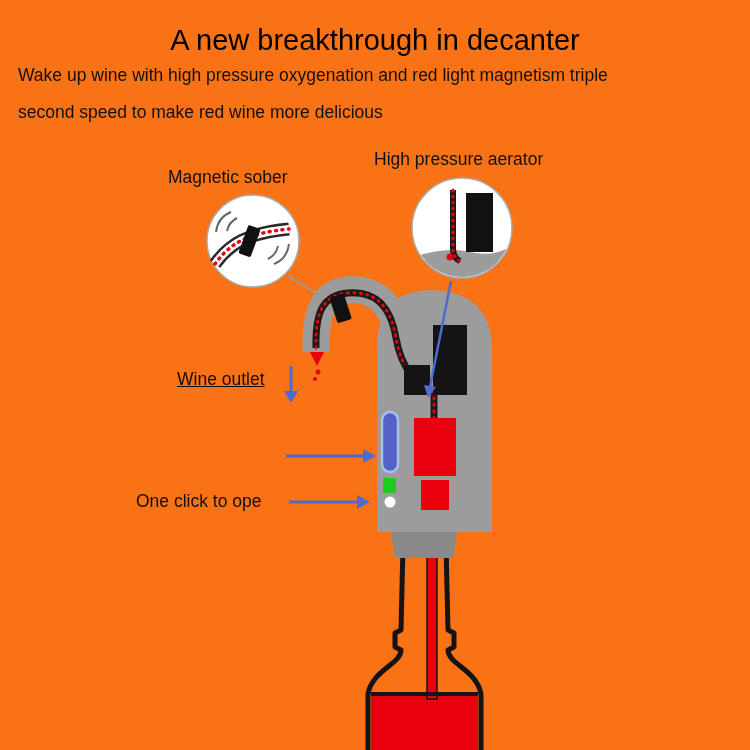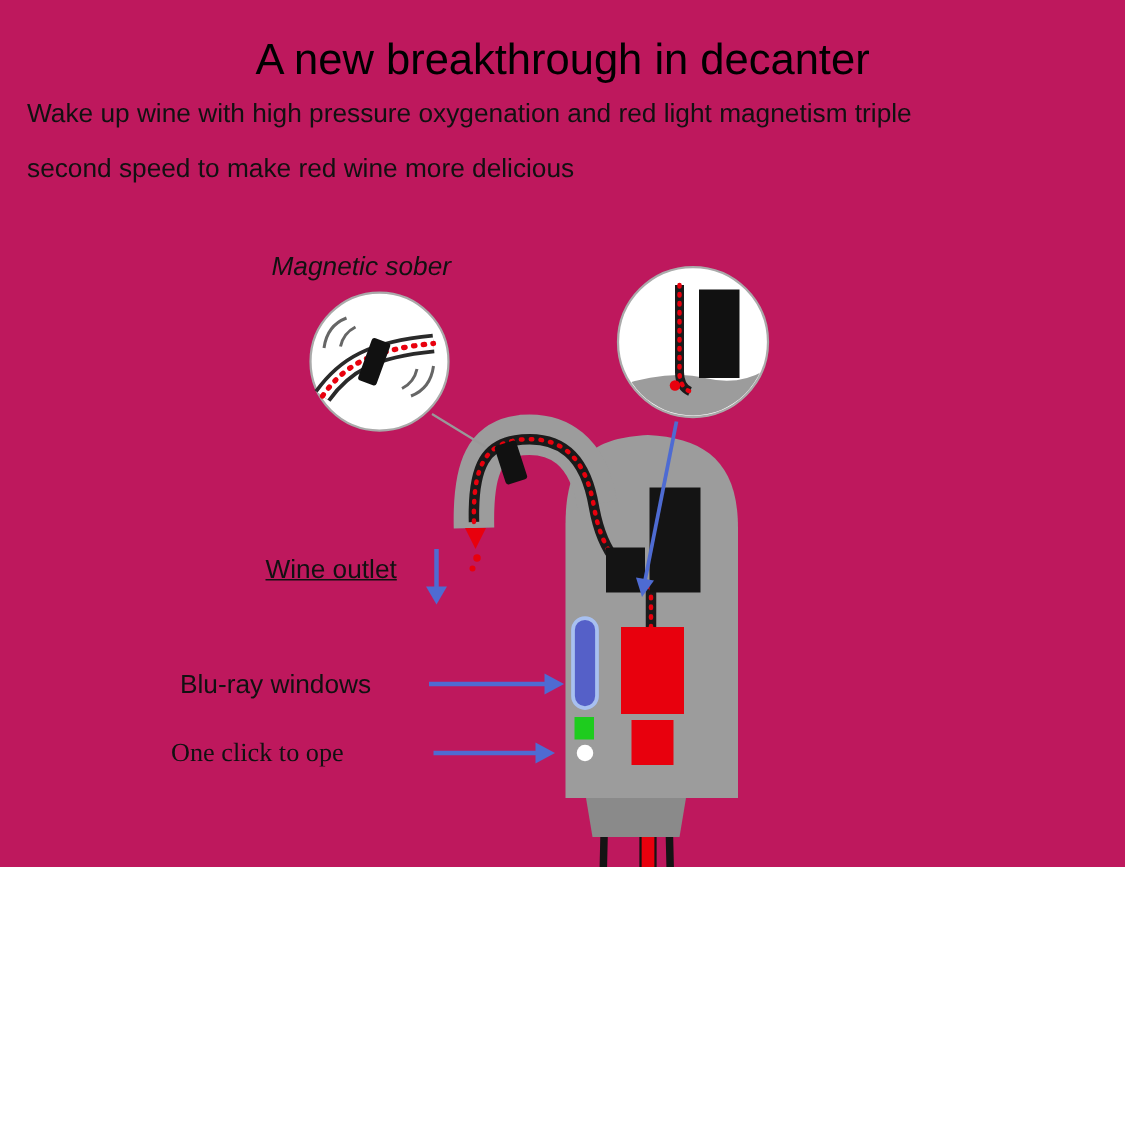--- a/index.html
+++ b/index.html
@@ -1,27 +1,27 @@
 <!DOCTYPE html>
 <html><head>
 <meta charset="utf-8">
 <style>
   html,body{margin:0;padding:0;background:#fff;}
-  .stage{position:relative;width:750px;height:578px;background:#be185d;overflow:hidden;
+  .stage{position:relative;width:750px;height:750px;background:#f97316;overflow:hidden;
          font-family:"Liberation Sans", sans-serif;color:#111;}
   .title{position:absolute;left:0;right:0;top:24px;text-align:center;
          font-size:29px;color:#000;}
   .sub{position:absolute;left:18px;font-size:17.5px;line-height:26px;color:#111;}
   .sub1{top:62px;text-align:center;} .sub2{top:88px;margin-top:11px;}
   .label{position:absolute;font-size:17.5px;color:#111;white-space:nowrap;}
-  .lbl-magnetic{left:181px;top:167px;font-style:italic;}
+  .lbl-magnetic{left:168px;top:167px;}
   .lbl-aerator{left:374px;top:149px;}
   .lbl-outlet{left:177px;top:369px;text-decoration:underline;}
   .lbl-bluray{left:120px;top:446px;}
-  .lbl-oneclick{left:114px;top:491px;font-family:Liberation Serif, serif;}
+  .lbl-oneclick{left:136px;top:491px;}
   svg{position:absolute;left:0;top:0;}
 </style>
 </head>
 <body>
 
 <div class="stage">
 
   <svg width="750" height="750" viewBox="0 0 750 750">
     <defs>
       <clipPath id="rcClip">
@@ -99,17 +99,17 @@
       <line x1="289" y1="502" x2="358" y2="502" stroke="#4e6bd2" stroke-width="3"></line>
       <polygon points="370,502 357,495 357,509" fill="#4e6bd2"></polygon>
     </g>
   </svg>
 
   <div class="title">A new breakthrough in decanter</div>
   <div class="sub sub1">Wake up wine with high pressure oxygenation and red light magnetism triple</div>
   <div class="sub sub2">second speed to make red wine more delicious</div>
 
   <div class="label lbl-magnetic">Magnetic sober</div>
+  <div class="label lbl-aerator">High pressure aerator</div>
   <div class="label lbl-outlet">Wine outlet</div>
-  <div class="label lbl-bluray">Blu-ray windows</div>
   <div class="label lbl-oneclick">One click to ope</div>
 
 </div>
 
 </body></html>

